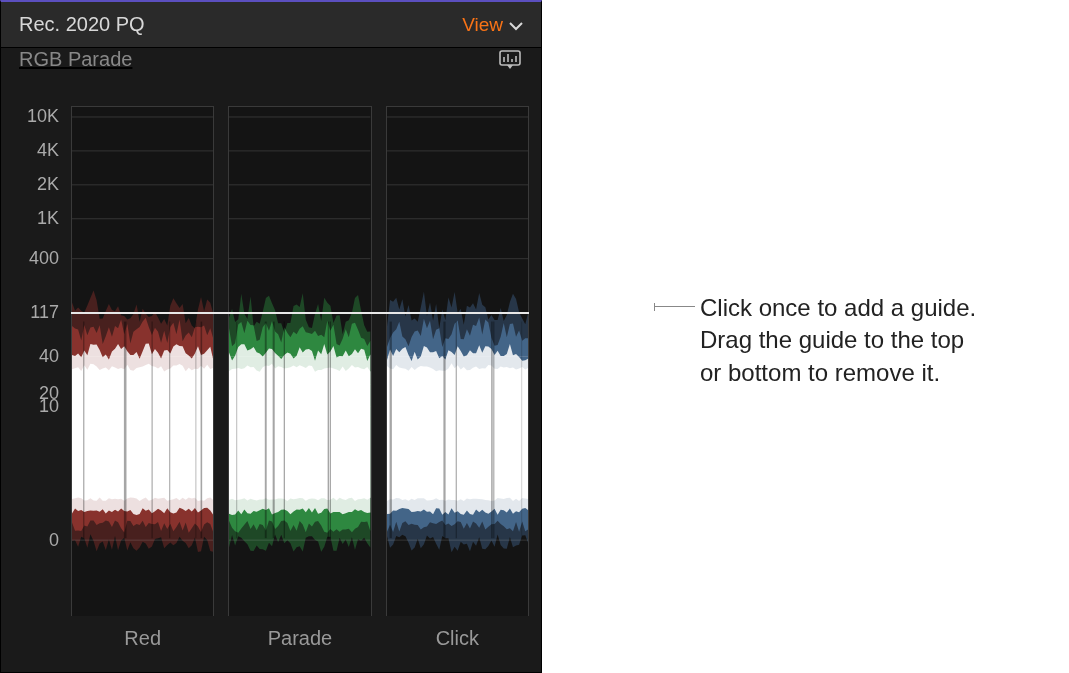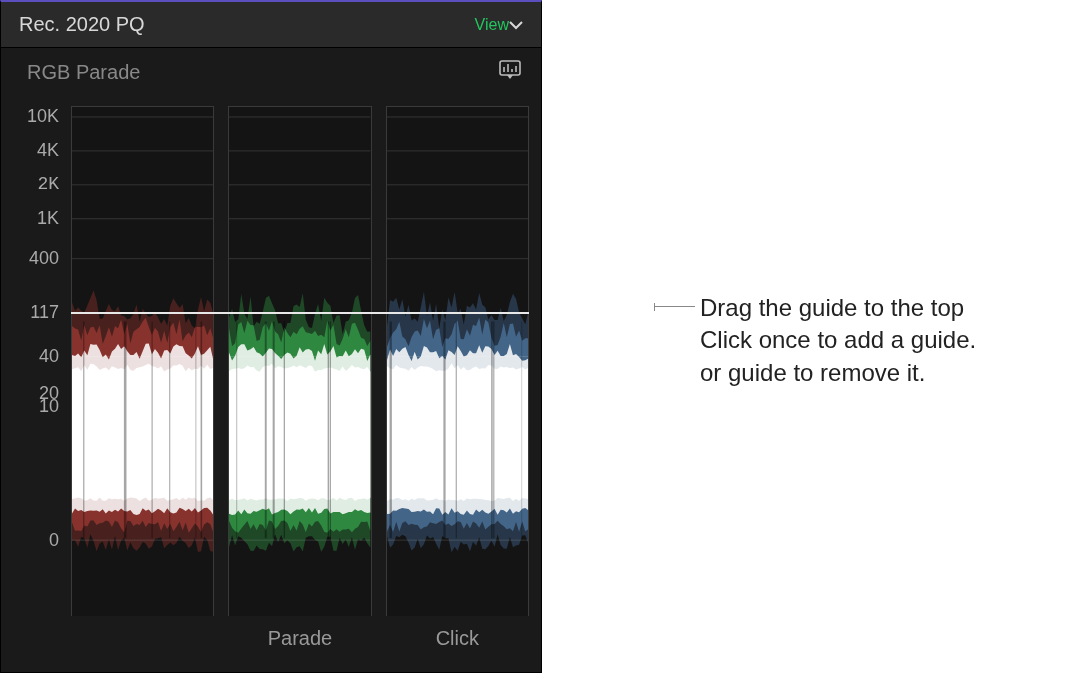--- a/index.html
+++ b/index.html
@@ -1,24 +1,24 @@
 <!DOCTYPE html>
 <html><head>
 <meta charset="utf-8">
 <style>
   html,body{margin:0;padding:0;background:#fff;font-family:-apple-system,HelveticaNeue,Arial,sans-serif;}
   .stage{position:relative;width:1069px;height:673px;background:#fff;}
   .panel{position:absolute;left:0;top:0;width:542px;height:673px;background:#1a1a1a;border:1px solid #000;border-top:2px solid #5b4fbf;box-sizing:border-box;}
   
   .hdr{position:absolute;left:0;top:0;right:0;height:46px;background:#2a2a2a;display:flex;align-items:center;justify-content:space-between;padding:0 18px;box-sizing:border-box;border-bottom:1px solid #000;}
   .hdr-title{color:#d8d8d8;font-size:20px;}
-  .view-btn{color:#22c55e;font-size:16px;display:flex;align-items:center;cursor:pointer;}
+  .view-btn{color:#f97316;font-size:19px;display:flex;align-items:center;gap:6px;cursor:pointer;}
   .chev{display:inline-block;}
   
-  .sub{position:absolute;left:8px;top:46px;right:0;height:48px;display:flex;align-items:center;justify-content:space-between;padding:0 18px;box-sizing:border-box;}
+  .sub{position:absolute;left:0;top:46px;right:0;height:48px;display:flex;align-items:flex-start;justify-content:space-between;padding:0 18px;box-sizing:border-box;text-decoration:underline;}
   .sub-title{color:#888;font-size:20px;}
   .scope-ico{color:#bbb;cursor:pointer;}
   
   .plot{position:absolute;left:12px;right:12px;top:94px;bottom:20px;}
   .yaxis{position:absolute;left:0;top:0;bottom:0;width:52px;}
   .yaxis span{position:absolute;right:6px;color:#aaa;font-size:18px;text-align:right;white-space:nowrap;}
   .cols{position:absolute;left:58px;right:0;top:10px;bottom:0;display:flex;gap:14px;}
   .col{position:relative;flex:1;border:1px solid #3a3a3a;border-bottom:none;box-sizing:border-box;height:510px;}
   .col-inner{position:absolute;inset:0;overflow:hidden;background:#141414;}
   .grid line{stroke:#3a3a3a;stroke-width:1;}
@@ -61,21 +61,21 @@
           <line x1="19" y1="14" x2="19" y2="8" stroke="#bbb" stroke-width="1.6"></line>
           <path d="M10 17 L13 21 L16 17 Z" fill="#bbb"></path>
         </svg>
       </div>
     </div>
 
     <div class="plot">
       <div class="yaxis" id="yaxis">
           <span style="top: 10px; text-align: right;">10K</span>
           <span style="top: 44px;">4K</span>
-          <span style="top: 78px; font-family: Liberation Mono, monospace;">2K</span>
+          <span style="top: 78px;">2K</span>
           <span style="top: 112px;">1K</span>
           <span style="top: 152px;">400</span>
           <span style="top: 206px;">117</span>
           <span style="top: 250px;">40</span>
           <span style="top: 278px; margin-top: 9px;">20</span>
           <span style="top: 300px;">10</span>
           <span style="top: 434px;">0</span>
         </div>
 
       <div class="cols" id="cols">
@@ -99,20 +99,21 @@
                   <path d="M0 437 L0.0 248.5 L4.0 249.4 L8.0 247.0 L12.1 250.8 L16.1 243.9 L20.1 248.8 L24.1 237.4 L28.2 238.2 L32.2 238.0 L36.2 243.6 L40.2 250.7 L44.2 247.9 L48.3 253.1 L52.3 245.1 L56.3 242.2 L60.3 237.4 L64.3 242.4 L68.4 239.8 L72.4 244.7 L76.4 248.6 L80.4 248.6 L84.5 245.6 L88.5 252.2 L92.5 244.8 L96.5 237.2 L100.5 237.0 L104.6 247.7 L108.6 242.4 L112.6 246.3 L116.6 252.1 L120.7 244.1 L124.7 243.4 L128.7 247.1 L132.7 239.9 L136.7 237.6 L140.8 239.5 L144.8 239.8 L148.8 246.8 L152.8 249.1 L156.8 251.9 L160.9 246.9 L164.9 239.8 L168.9 248.6 L172.9 247.3 L177.0 243.7 L181.0 240.1 L185.0 253.4 L185.0 408.9 L181.0 404.2 L177.0 401.6 L172.9 401.7 L168.9 404.4 L164.9 406.2 L160.9 401.8 L156.8 405.4 L152.8 402.6 L148.8 404.8 L144.8 402.8 L140.8 401.5 L136.7 406.4 L132.7 407.4 L128.7 406.1 L124.7 402.1 L120.7 407.1 L116.6 404.3 L112.6 402.5 L108.6 405.1 L104.6 407.0 L100.5 403.4 L96.5 404.6 L92.5 402.0 L88.5 407.8 L84.5 408.7 L80.4 407.8 L76.4 403.9 L72.4 405.4 L68.4 404.7 L64.3 402.2 L60.3 405.4 L56.3 403.5 L52.3 405.9 L48.3 404.4 L44.2 407.3 L40.2 403.1 L36.2 405.5 L32.2 404.2 L28.2 404.5 L24.1 404.2 L20.1 404.8 L16.1 405.7 L12.1 403.8 L8.0 404.7 L4.0 402.2 L0.0 407.3 Z" fill="#ffffff" fill-opacity="0.85"></path>
                   <path d="M0 437 L0.0 262.7 L4.0 261.8 L8.0 260.8 L12.1 264.5 L16.1 258.7 L20.1 263.3 L24.1 257.2 L28.2 257.8 L32.2 260.1 L36.2 263.5 L40.2 262.0 L44.2 261.1 L48.3 263.8 L52.3 259.8 L56.3 261.0 L60.3 262.4 L64.3 261.4 L68.4 262.8 L72.4 258.2 L76.4 263.5 L80.4 264.3 L84.5 261.4 L88.5 260.7 L92.5 260.1 L96.5 258.5 L100.5 257.3 L104.6 259.4 L108.6 260.3 L112.6 261.9 L116.6 259.8 L120.7 264.9 L124.7 263.1 L128.7 262.1 L132.7 259.0 L136.7 259.1 L140.8 257.4 L144.8 259.3 L148.8 264.7 L152.8 261.2 L156.8 263.8 L160.9 262.2 L164.9 262.4 L168.9 259.3 L172.9 262.3 L177.0 258.2 L181.0 262.6 L185.0 261.4 L185.0 393.8 L181.0 391.3 L177.0 392.0 L172.9 394.4 L168.9 393.9 L164.9 394.7 L160.9 391.4 L156.8 392.2 L152.8 391.3 L148.8 393.6 L144.8 391.4 L140.8 394.1 L136.7 391.8 L132.7 393.1 L128.7 393.8 L124.7 394.5 L120.7 391.4 L116.6 391.9 L112.6 392.5 L108.6 391.5 L104.6 393.4 L100.5 394.5 L96.5 391.2 L92.5 392.8 L88.5 394.7 L84.5 392.2 L80.4 391.4 L76.4 391.2 L72.4 392.3 L68.4 394.5 L64.3 392.6 L60.3 393.0 L56.3 392.6 L52.3 393.1 L48.3 392.1 L44.2 394.5 L40.2 394.4 L36.2 391.3 L32.2 394.5 L28.2 394.2 L24.1 391.9 L20.1 394.1 L16.1 394.2 L12.1 391.9 L8.0 391.2 L4.0 392.1 L0.0 392.8 Z" fill="#ffffff" fill-opacity="1"></path>
                   <line x1="169.3525591563786" x2="169.3525591563786" y1="215" y2="432" stroke="#000" stroke-opacity="0.35" stroke-width="2.1"></line>
                   <line x1="69.63115140603566" x2="69.63115140603566" y1="215" y2="432" stroke="#000" stroke-opacity="0.35" stroke-width="3.4"></line>
                   <line x1="15.398426783264746" x2="15.398426783264746" y1="215" y2="432" stroke="#000" stroke-opacity="0.35" stroke-width="1.6"></line>
                   <line x1="104.86426183127571" x2="104.86426183127571" y1="215" y2="432" stroke="#000" stroke-opacity="0.35" stroke-width="1.5"></line>
                   <line x1="162.1644590192044" x2="162.1644590192044" y1="215" y2="432" stroke="#000" stroke-opacity="0.35" stroke-width="0.9"></line>
                   <line x1="127.91630229766804" x2="127.91630229766804" y1="215" y2="432" stroke="#000" stroke-opacity="0.35" stroke-width="1.4"></line>
                 </g>
               </svg></div>
+            <div class="lbl">Red</div>
           </div>
           <div class="col">
             <div class="col-inner"><svg viewBox="0 0 185 510" width="100%" height="100%" preserveAspectRatio="none">
                 <g class="grid">
                   <line x1="0" x2="185" y1="10" y2="10"></line>
                   <line x1="0" x2="185" y1="44" y2="44"></line>
                   <line x1="0" x2="185" y1="78" y2="78"></line>
                   <line x1="0" x2="185" y1="112" y2="112"></line>
                   <line x1="0" x2="185" y1="152" y2="152"></line>
                   <line x1="0" x2="185" y1="206" y2="206"></line>
@@ -167,17 +168,17 @@
           </div>
         </div>
 
       <div class="guide" id="guide" style="top: 216px;"></div>
     </div>
 
   </div>
 
   <div class="callout-line"></div>
   <div class="callout">
+    <div>Click once to add a guide.</div>
     <div>Drag the guide to the top</div>
-    <div>Click once to add a guide.</div>
-    <div>or guide to remove it.</div>
+    <div>or bottom to remove it.</div>
   </div>
 </div>
 
 </body></html>

